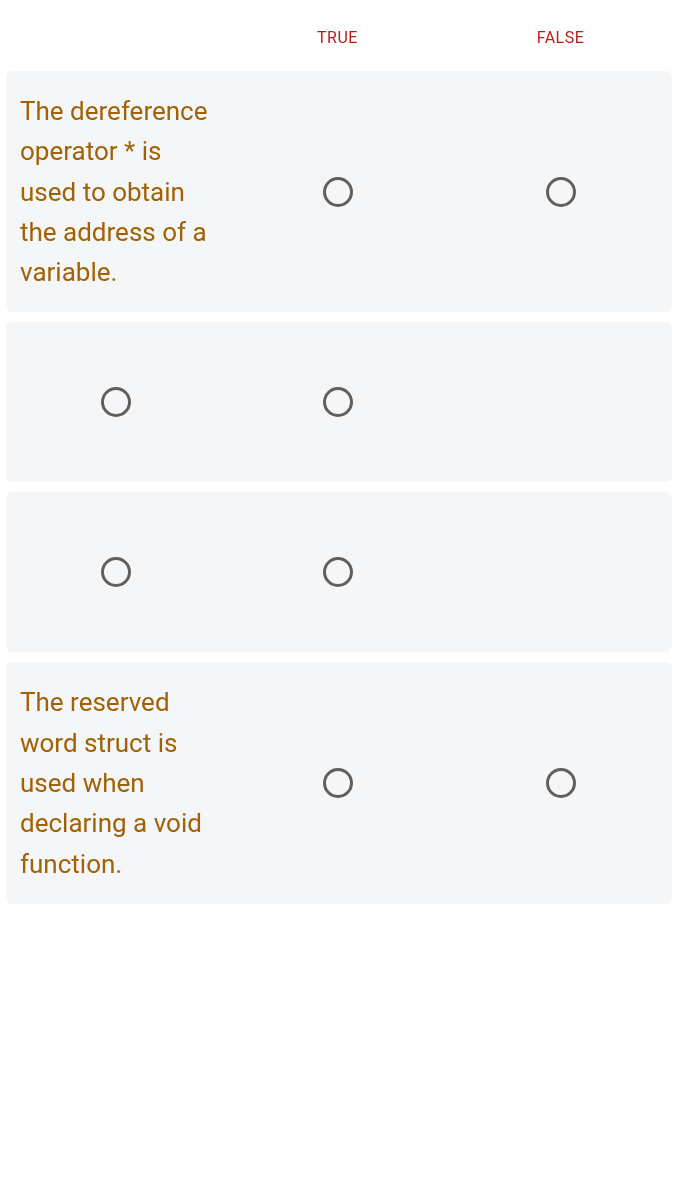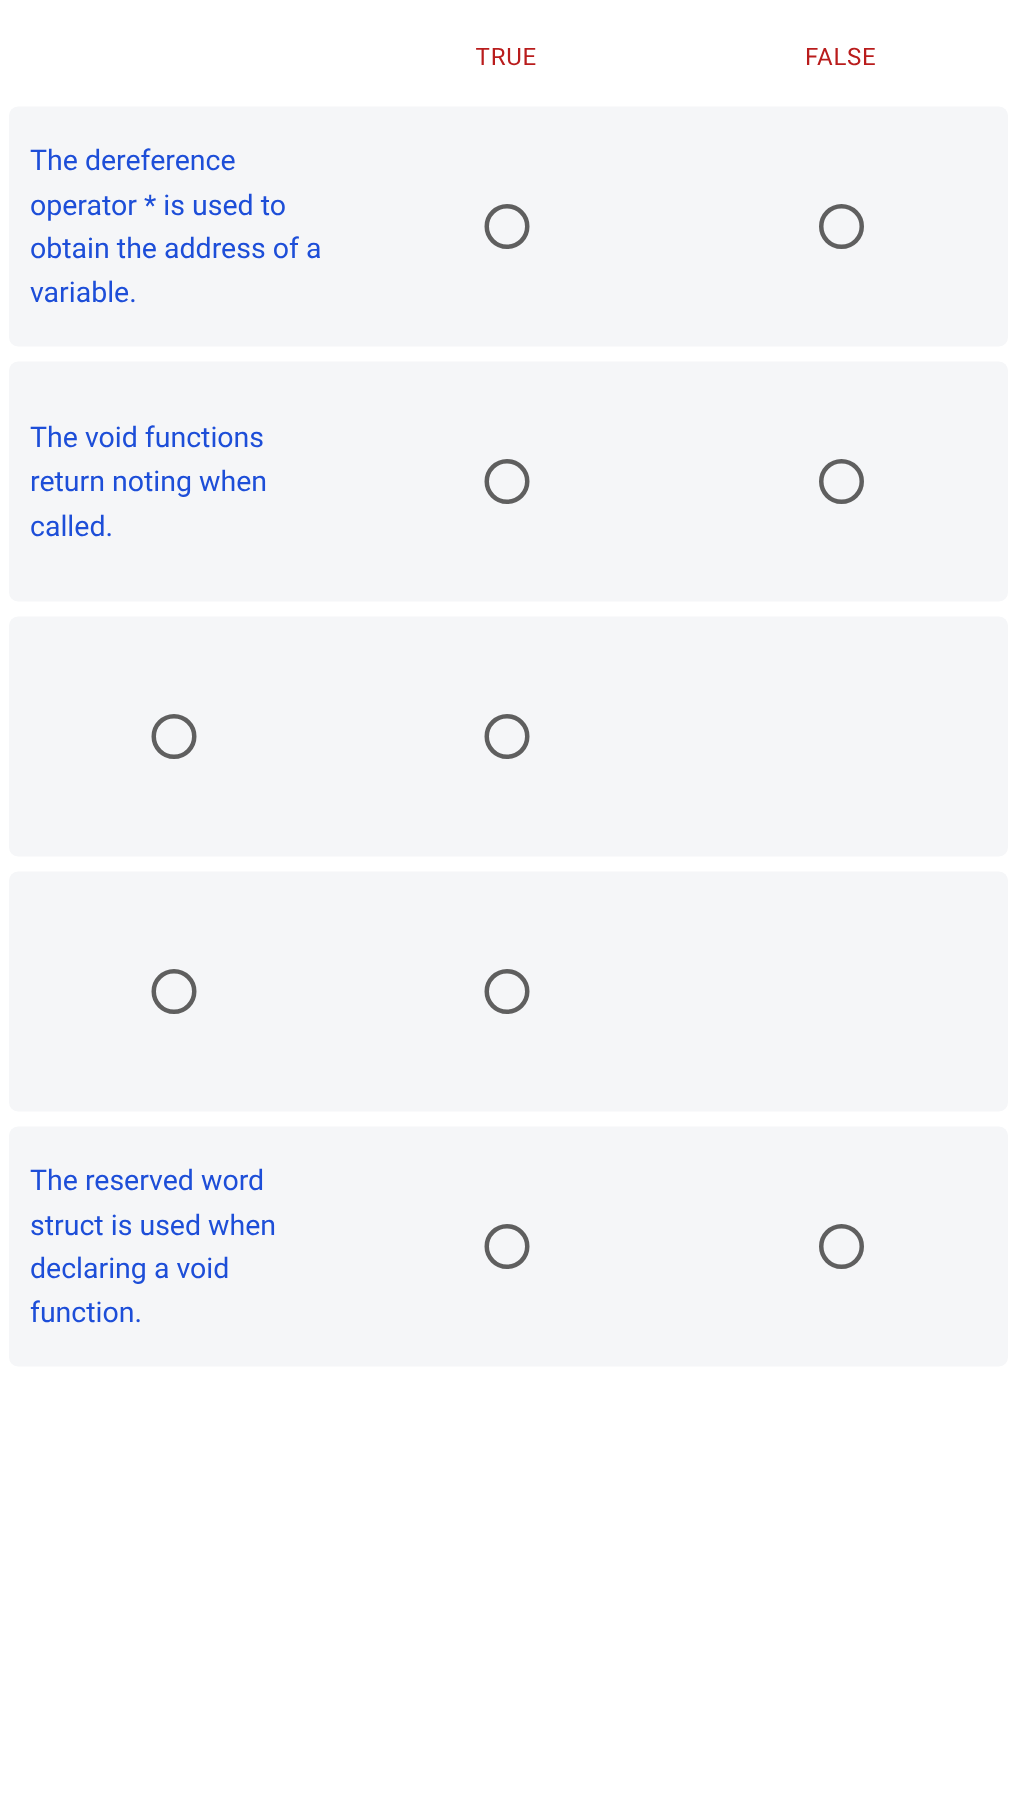--- a/index.html
+++ b/index.html
@@ -35,23 +35,23 @@
       grid-template-columns: 220px 1fr 1fr;
       background: #f5f6f8;
       border-radius: 6px;
       margin-bottom: 10px;
       align-items: center;
       min-height: 160px;
       padding: 20px 0;
     }
     .question-text {
       padding: 0 8px 0 14px;
-      font-size: 19px;
+      font-size: 26px;
       line-height: 1.55;
-      color: #1d4ed8;
+      color: #a16207;
     }
     .radio-cell {
       display: flex;
       justify-content: center;
       align-items: center;
     }
     .radio-circle {
       width: 30px;
       height: 30px;
       border: 3px solid #5f5f5f;
@@ -74,29 +74,20 @@
   <div class="question-row">
     <div class="question-text">The dereference operator * is used to obtain the address of a variable.</div>
     <div class="radio-cell">
       <div class="radio-circle"></div>
     </div>
     <div class="radio-cell">
       <div class="radio-circle"></div>
     </div>
   </div>
 
-  <div class="question-row">
-    <div class="question-text">The void functions return noting when called.</div>
-    <div class="radio-cell">
-      <div class="radio-circle"></div>
-    </div>
-    <div class="radio-cell">
-      <div class="radio-circle"></div>
-    </div>
-  </div>
 
   <div class="question-row">
     <div class="radio-cell">
       <div class="radio-circle"></div>
     </div>
     <div class="radio-cell">
       <div class="radio-circle"></div>
     </div>
   </div>
 

